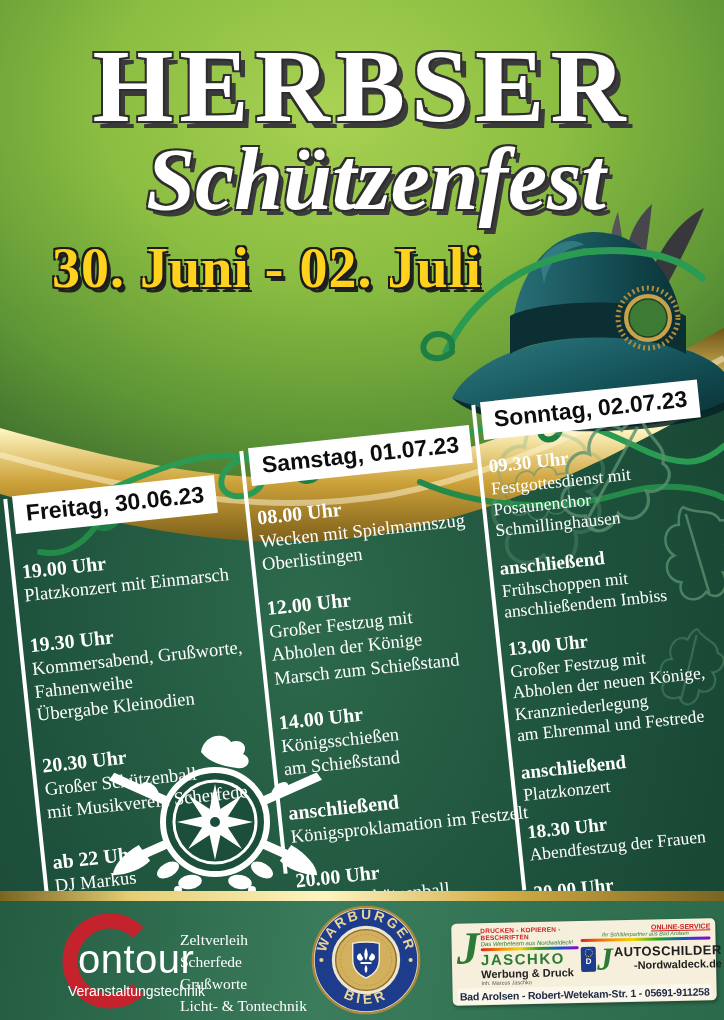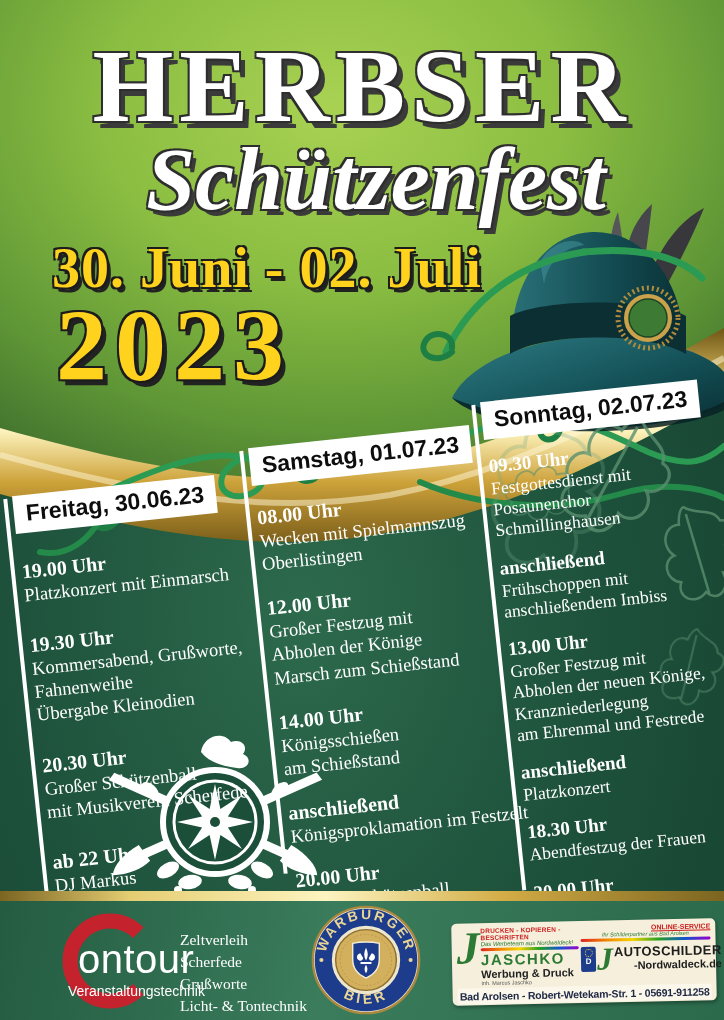--- a/index.html
+++ b/index.html
@@ -217,21 +217,20 @@
         <ellipse cx="52" cy="60" rx="10" ry="6" transform="rotate(40 52 60)"></ellipse>
         <ellipse cx="182" cy="60" rx="10" ry="6" transform="rotate(-40 182 60)"></ellipse>
       </g>
       <path d="M103,22 c2,-16 22,-22 30,-10 c10,-4 18,4 12,12 c10,4 6,16 -6,14 c-16,-2 -28,-6 -36,-16 z"></path>
     </g>
   </svg>
 
   <div class="title">HERBSER</div>
   <div class="subtitle">Schützenfest</div>
   <div class="date-range">30. Juni - 02. Juli</div>
-  <div class="year">2023</div>
 
   <div class="day-col col1" style="left:14px;top:496px;width:218px;">
     <div class="day-line" style="height:398px;"></div>
     <div class="day-header">Freitag, 30.06.23</div>
     <div class="day-item">
       <div class="time">19.00 Uhr</div>
       <div class="desc">Platzkonzert mit Einmarsch</div>
     </div>
     <div class="day-item">
       <div class="time">19.30 Uhr</div>

